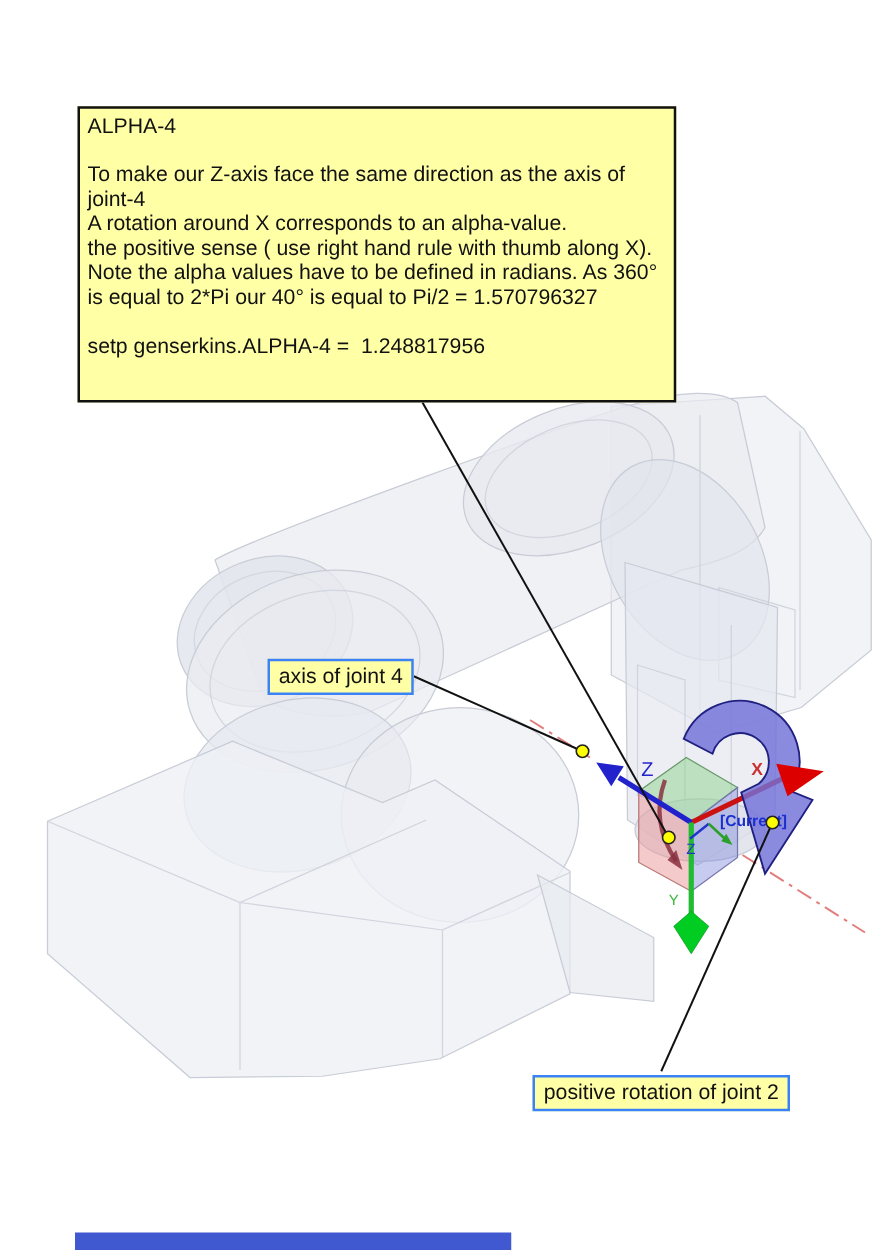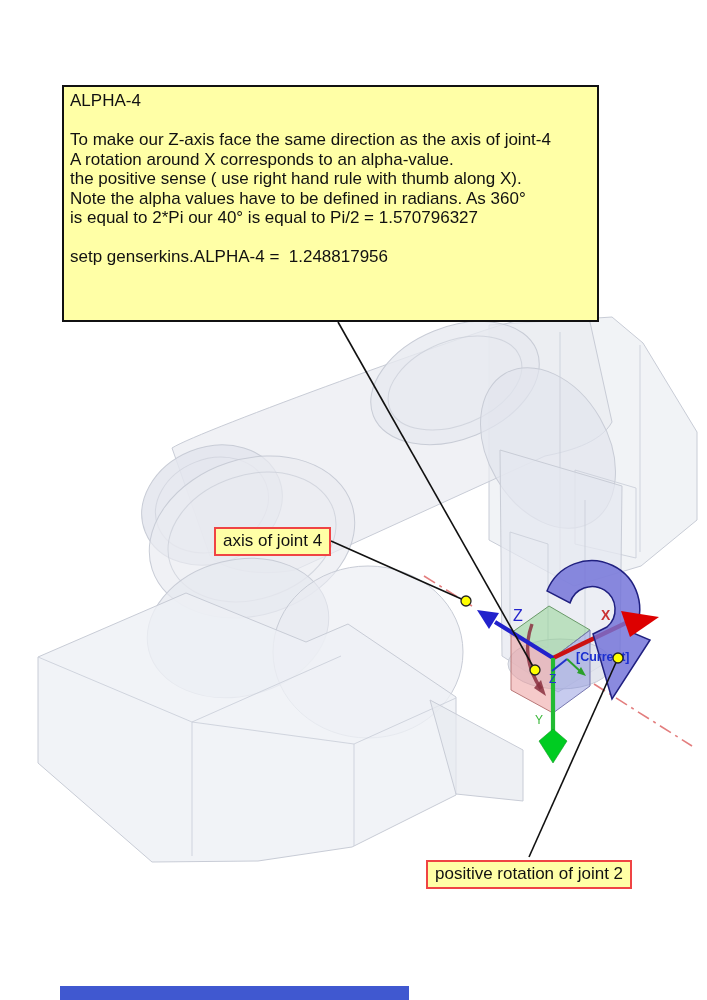--- a/index.html
+++ b/index.html
@@ -1,22 +1,22 @@
 <!DOCTYPE html>
 <html><head>
 <meta charset="utf-8">
 <style>
   html,body{margin:0;padding:0;background:#ffffff;}
   body{width:707px;height:1000px;position:relative;overflow:hidden;
        font-family:"Liberation Sans",sans-serif;}
   #scene{position:absolute;left:0;top:0;width:707px;height:1000px;}
-  .callout{position:absolute;background:#ffffa6;border:2px solid #ef4444;
+  .callout{position:absolute;background:#ffffa6;border:2px solid #3b82f6;
            color:#111;font-size:17px;line-height:20px;white-space:nowrap;
            padding:2px 7px 3px 7px;box-sizing:border-box;}
-  #note-box{position:absolute;left:62px;top:85px;width:537px;height:237px;
+  #note-box{position:absolute;left:62px;top:85px;width:479px;height:237px;
             background:#ffffa6;border:2px solid #111;box-sizing:border-box;
             padding:4px 6px;color:#111;font-size:17px;line-height:19.5px;}
   .note-line{min-height:19.5px;white-space:pre-wrap;}
   #taskbar-fragment{position:absolute;left:60px;top:986px;width:349px;height:14px;
             background:#4058d0;}
   svg text{font-family:"Liberation Sans",sans-serif;}
 </style>
 </head>
 <body>
 

